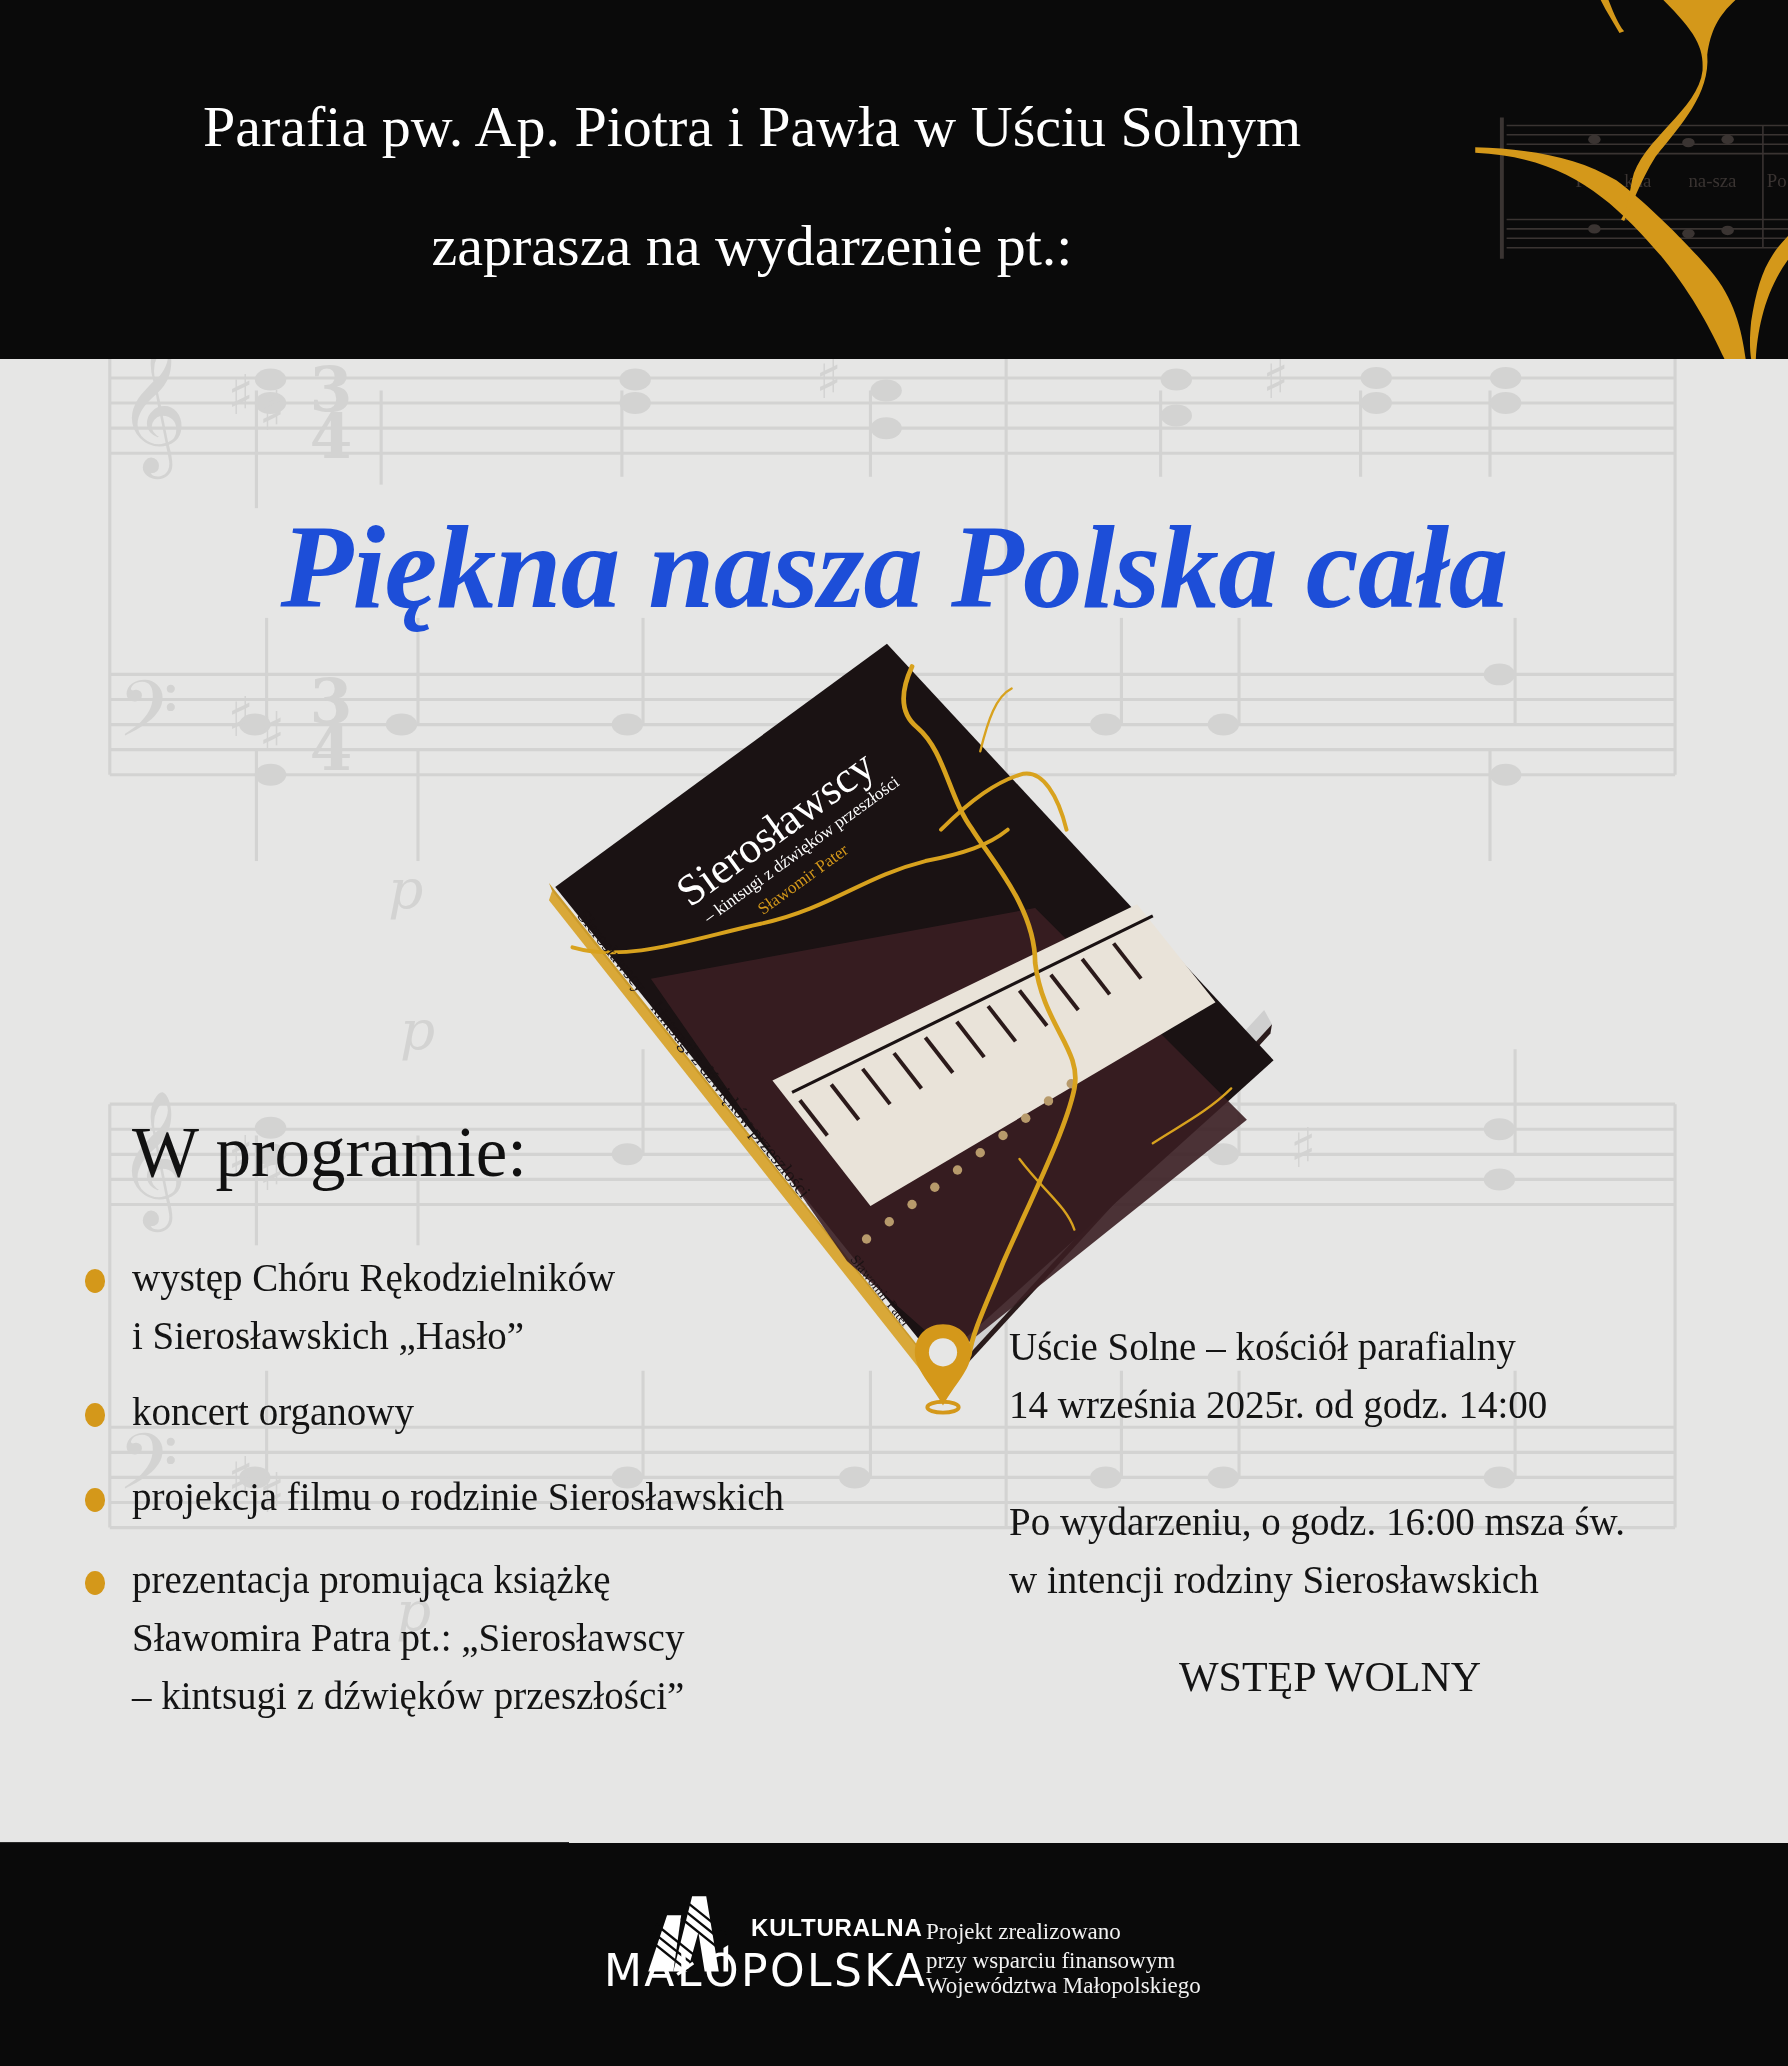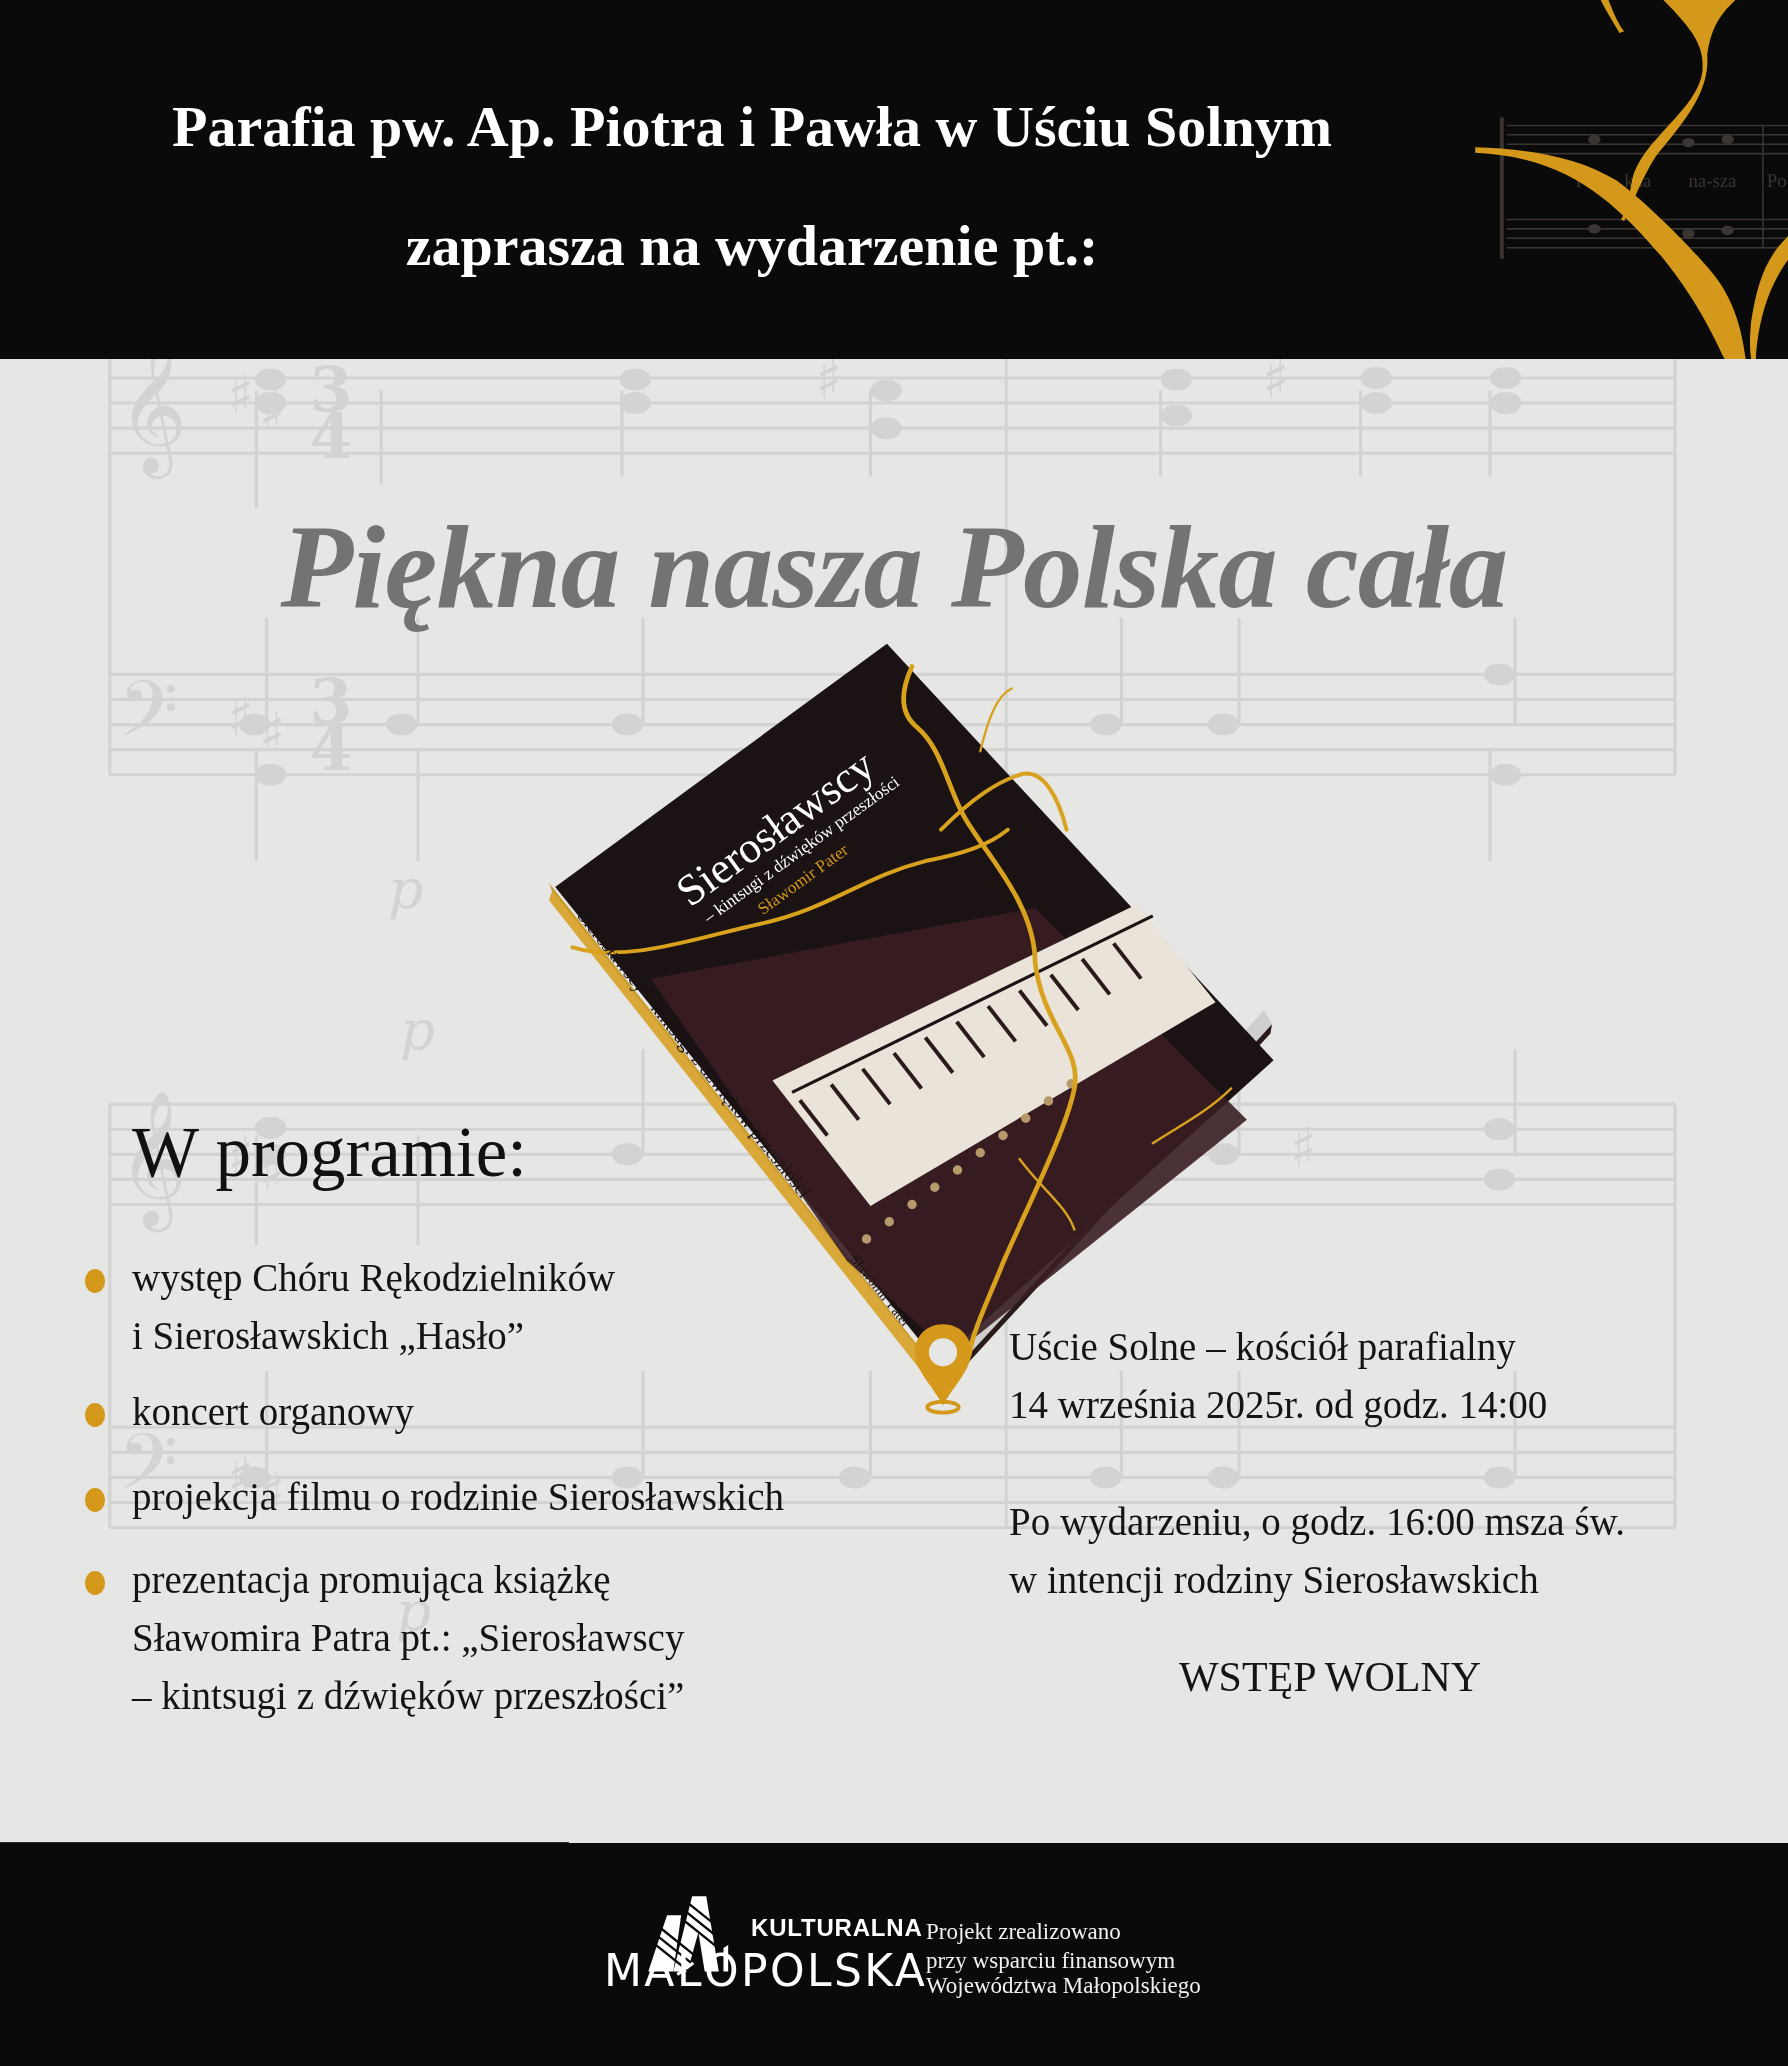--- a/index.html
+++ b/index.html
@@ -1,22 +1,22 @@
 <!DOCTYPE html>
 <html style="font-size:12.6px"><head>
 <meta charset="utf-8">
 <style>
   html, body { margin: 0; padding: 0; }
   body { width: 1788px; height: 2066px; position: relative; overflow: hidden; background: #e6e6e5; font-family: "Liberation Serif", "DejaVu Serif", serif; }
   .abs { position: absolute; }
   #header { left: 0; top: 0; width: 1788px; height: 359px; background: #0a0a0a; overflow: hidden; }
-  #header .line { position: absolute; left: 0; width: 1504px; text-align: center; color: #ffffff; font-size: 58px; white-space: nowrap; font-weight: bold; }
+  #header .line { position: absolute; left: 0; width: 1504px; text-align: center; color: #ffffff; font-size: 58px; white-space: nowrap; }
   #main { left: 0; top: 359px; width: 1788px; height: 1484px; background: #e6e6e5; overflow: hidden; }
   #staves { position: absolute; left: 0; top: 0; width: 1788px; height: 1484px; }
-  #title { position: absolute; left: 0; top: 140px; width: 1788px; text-align: center; color: #737373; font-style: italic; font-weight: bold; font-size: 119px; white-space: nowrap; letter-spacing: -0.8px; }
+  #title { position: absolute; left: 0; top: 140px; width: 1788px; text-align: center; color: #1d4ed8; font-style: italic; font-weight: bold; font-size: 119px; white-space: nowrap; letter-spacing: -0.8px; }
   #book { position: absolute; left: 0; top: 0; width: 1788px; height: 1484px; pointer-events: none; }
   #program-heading { position: absolute; left: 132px; top: 753px; font-size: 71px; color: #111; white-space: nowrap; }
   .prog-item { position: absolute; left: 85px; color: #141414; font-size: 39px; line-height: 58px; white-space: nowrap; }
   .prog-item .bullet { position: absolute; left: 0; top: 20.4px; width: 20.4px; height: 23.5px; border-radius: 50%; background: #d4981a; }
   .prog-item .txt { display: block; margin-left: 47px; }
   .info { position: absolute; color: #141414; font-size: 39px; line-height: 58px; white-space: nowrap; }
   #free { position: absolute; left: 1024px; top: 1294px; width: 612px; text-align: center; font-size: 42px; color: #141414; }
   #pin { position: absolute; left: 910px; top: 962px; width: 66px; height: 94px; }
   #footer { left: 0; top: 1843px; width: 1788px; height: 223px; background: #0a0a0a; }
   #footer-line { left: 0; top: 1842px; width: 569px; height: 2.4px; background: #2a2a2a; }

